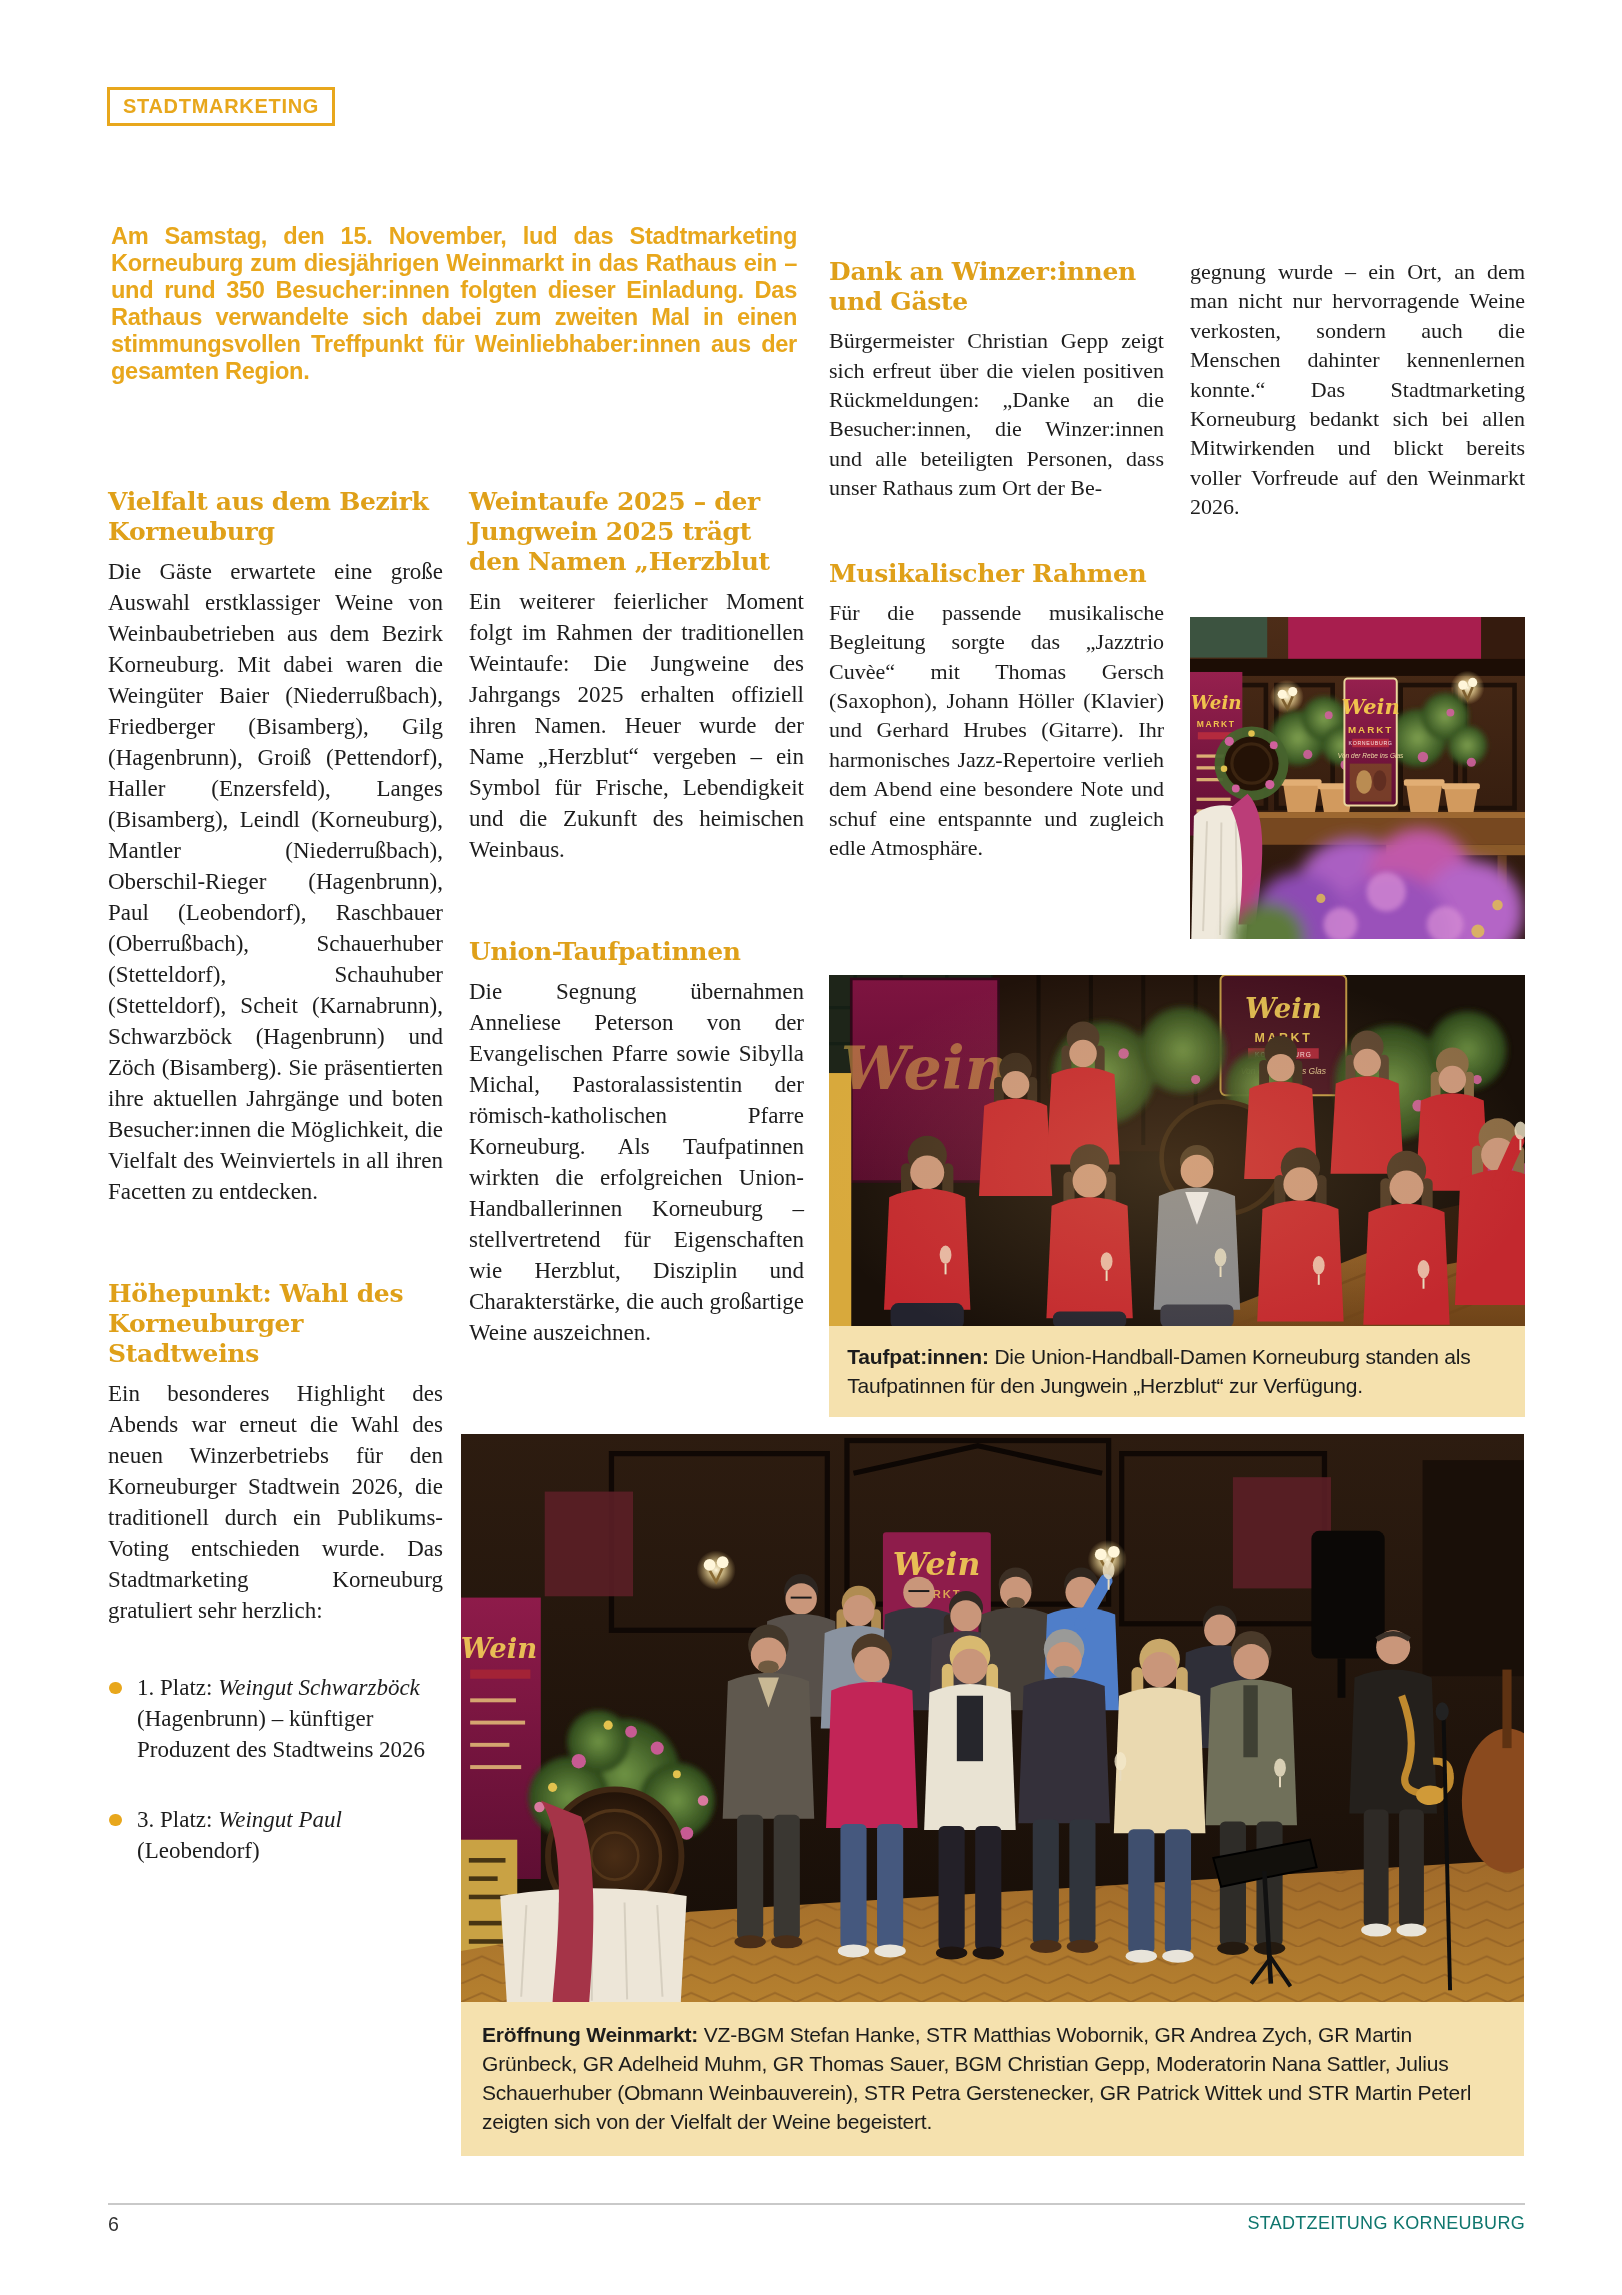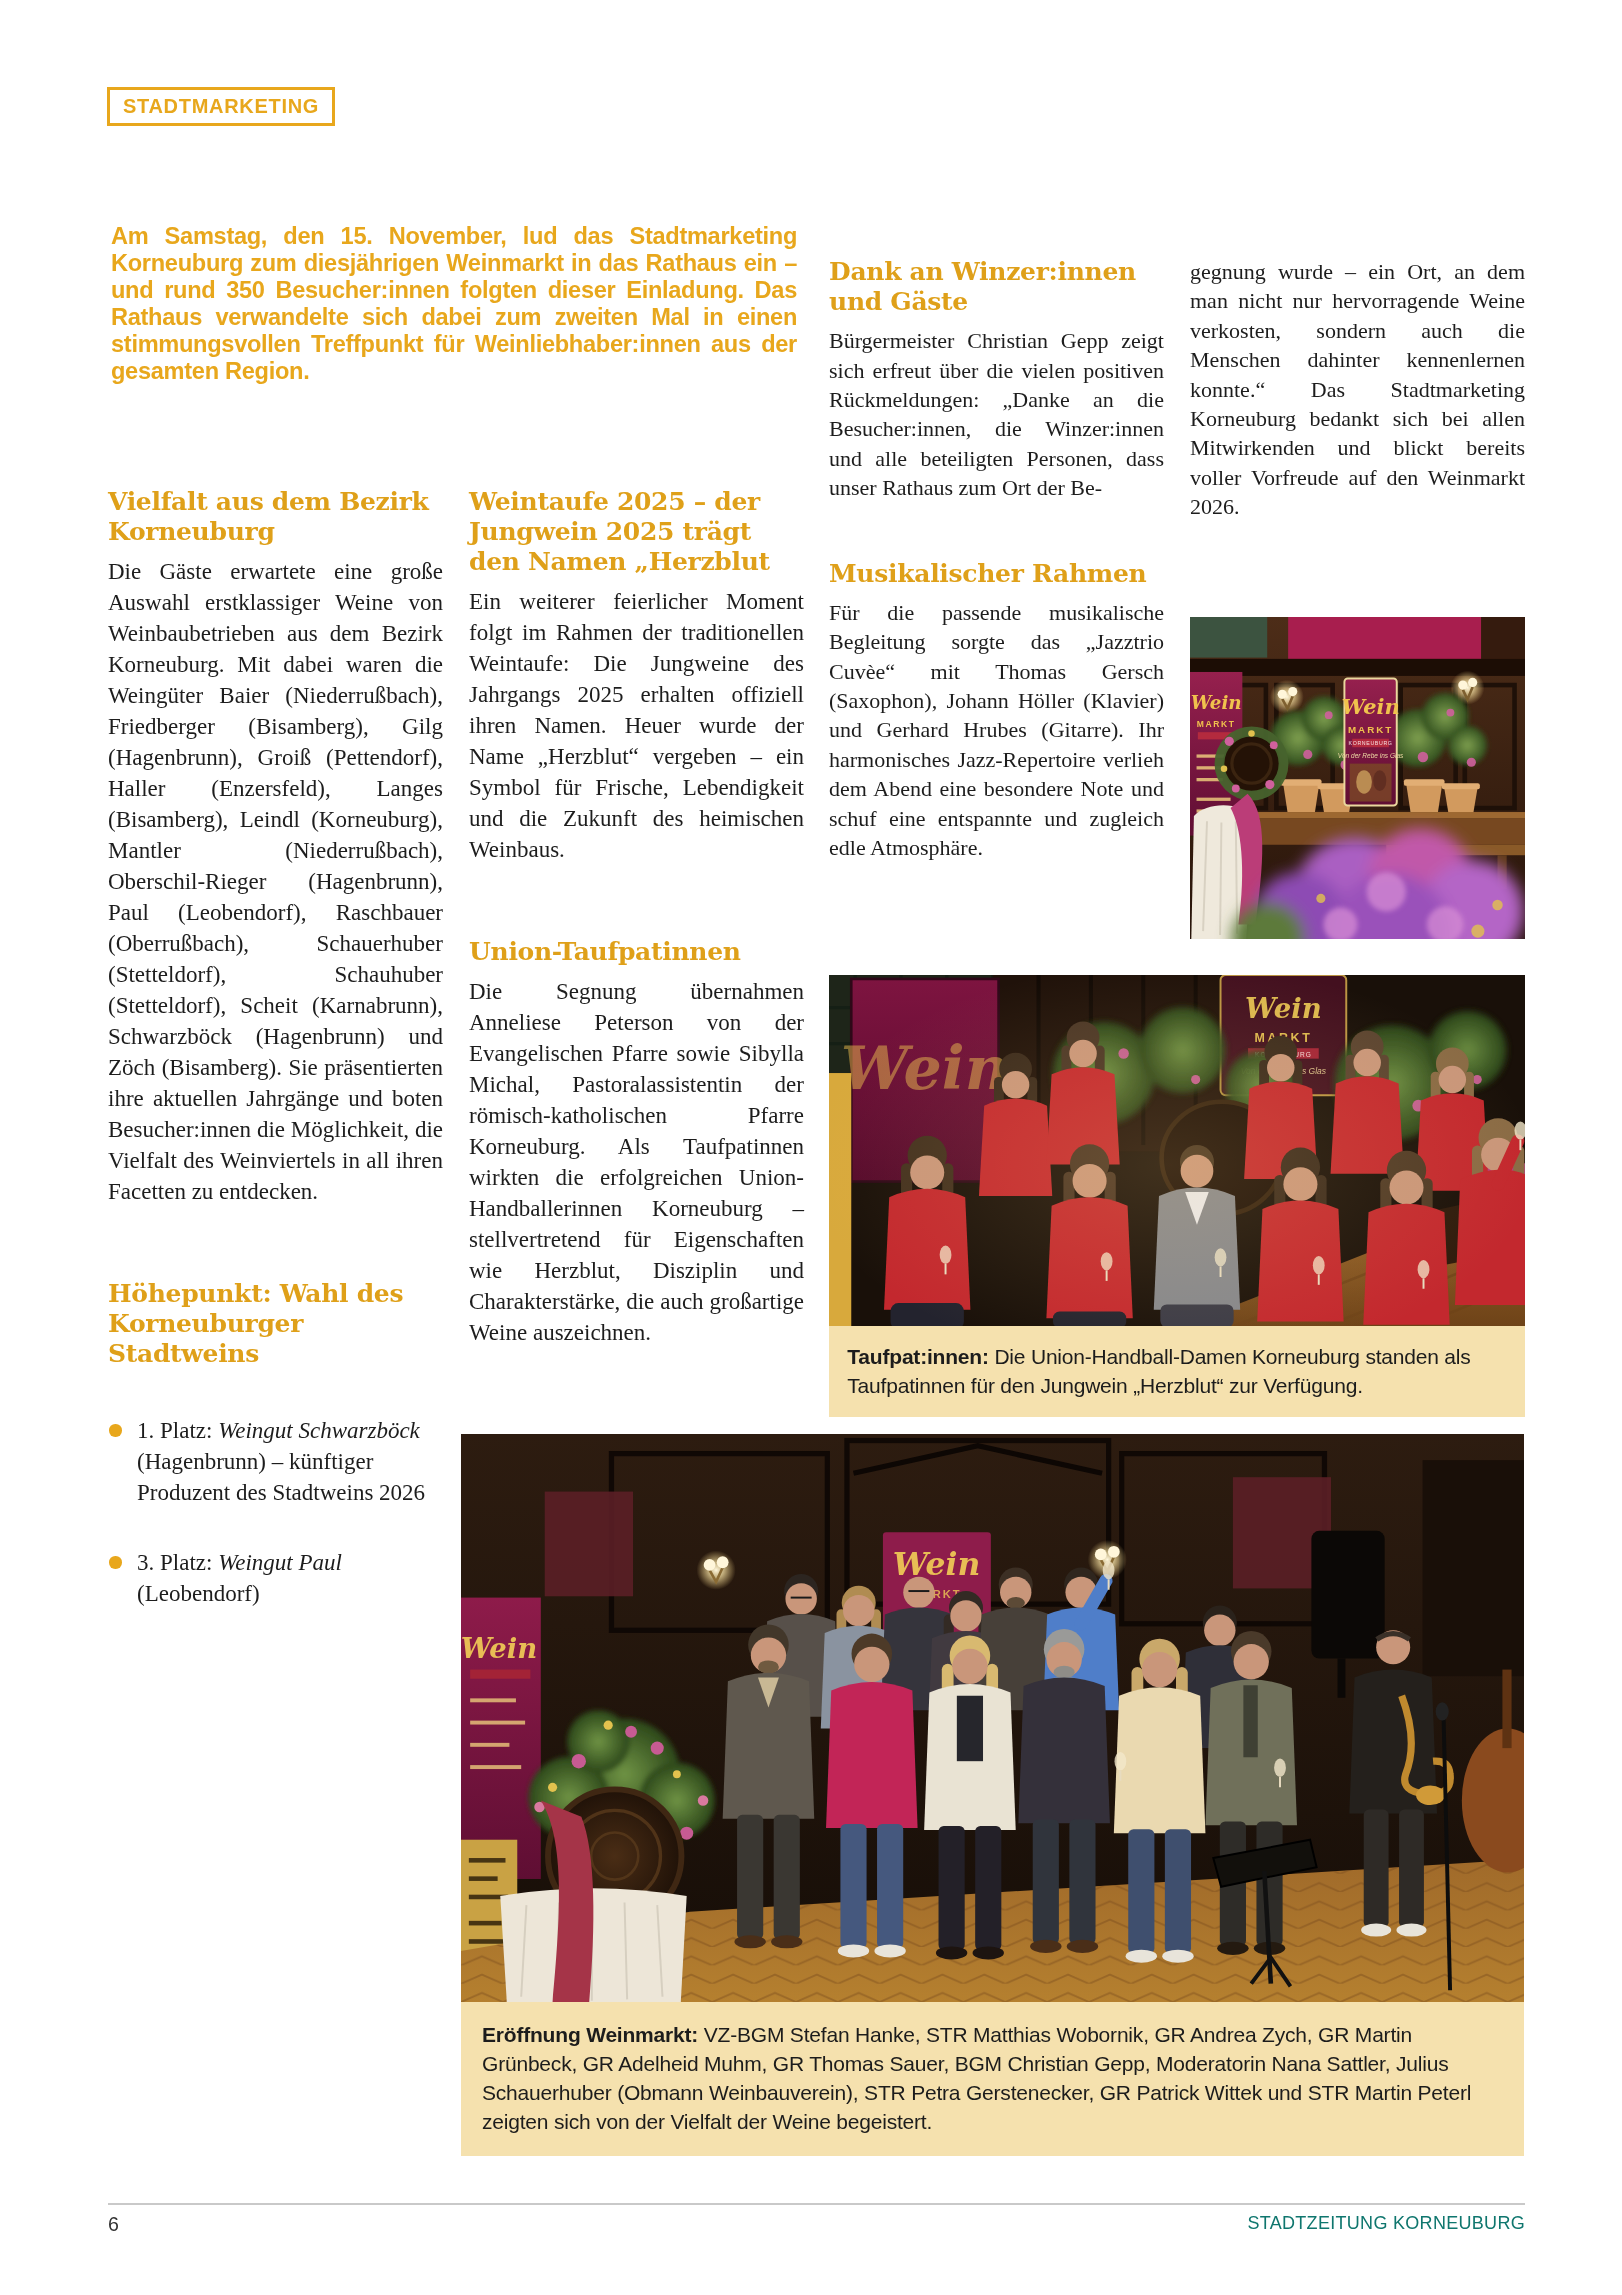--- a/index.html
+++ b/index.html
@@ -68,20 +68,21 @@
   <div class="badge">STADTMARKETING</div>
   <p class="lead">Am Samstag, den 15. November, lud das Stadtmarketing Korneuburg zum diesjährigen Weinmarkt in das Rathaus ein – und rund 350 Besucher:innen folgten dieser Einladung. Das Rathaus verwandelte sich dabei zum zweiten Mal in einen stimmungsvollen Treffpunkt für Weinliebhaber:innen aus der gesamten Region.</p>
 
   <div class="col col1">
     <div class="sec">
       <h2>Vielfalt aus dem Bezirk Korneuburg</h2>
       <p class="body">Die Gäste erwartete eine große Auswahl erstklassiger Weine von Weinbaubetrieben aus dem Bezirk Korneuburg. Mit dabei waren die Weingüter Baier (Niederrußbach), Friedberger (Bisamberg), Gilg (Hagenbrunn), Groiß (Pettendorf), Haller (Enzersfeld), Langes (Bisamberg), Leindl (Korneuburg), Mantler (Niederrußbach), Oberschil-Rieger (Hagenbrunn), Paul (Leobendorf), Raschbauer (Oberrußbach), Schauerhuber (Stetteldorf), Schauhuber (Stetteldorf), Scheit (Karnabrunn), Schwarzböck (Hagenbrunn) und Zöch (Bisamberg). Sie präsentierten ihre aktuellen Jahrgänge und boten Besucher:innen die Möglichkeit, die Vielfalt des Weinviertels in all ihren Facetten zu entdecken.</p>
     </div>
     <div class="sec">
       <h2>Höhepunkt: Wahl des Korneuburger Stadtweins</h2>
+      <p class="body">Ein besonderes Highlight des Abends war erneut die Wahl des neuen Winzerbetriebs für den Korneuburger Stadtwein 2026, die traditionell durch ein Publikums-Voting entschieden wurde. Das Stadtmarketing Korneuburg gratuliert sehr herzlich:</p>
       <ul class="ranking">
         <li><span class="rank">1. Platz: </span><span class="winery">Weingut Schwarzböck</span><span> (Hagenbrunn) – künftiger Produzent des Stadtweins 2026</span></li>
         <li><span class="rank">3. Platz: </span><span class="winery">Weingut Paul</span><span> (Leobendorf)</span></li>
       </ul>
     </div>
   </div>
 
   <div class="col col2">
     <div class="sec">
       <h2>Weintaufe 2025 – der Jungwein 2025 trägt den Namen „Herzblut</h2>

